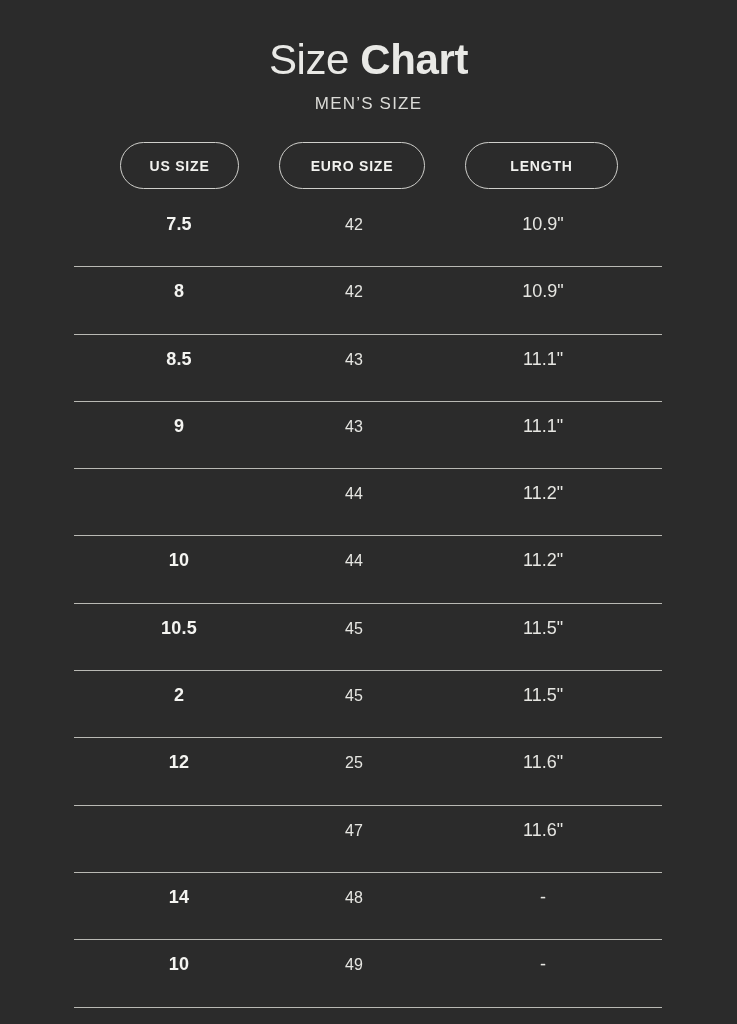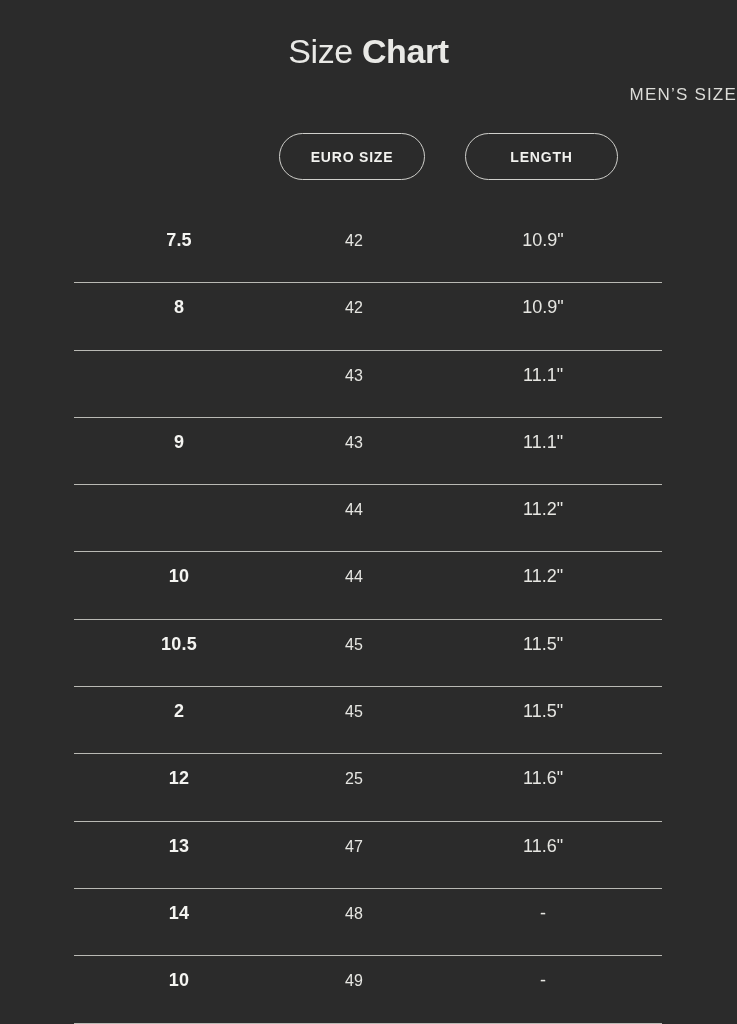--- a/index.html
+++ b/index.html
@@ -22,40 +22,40 @@
     background: #2b2b2b;
     box-sizing: border-box;
   }
 
   
   .header {
     padding-top: 26px;
     text-align: center;
   }
   .title {
-    font-size: 34px;
+    font-size: 42px;
     line-height: 50px;
     color: #e9e9e6;
     letter-spacing: -0.4px;
     white-space: nowrap;
+    margin-top: 9px;
   }
   .title .t-light {
     font-weight: 400;
   }
   .title .t-bold {
     font-weight: 700;
   }
   .subtitle {
     margin-top: 8px;
     font-size: 17px;
     line-height: 22px;
     font-weight: 400;
     color: #dcdcd8;
     letter-spacing: 1.2px;
-    text-align: right;
   }
 
   
   .pill-row {
     margin-top: 27px;
     position: relative;
     height: 49px;
   }
   .pill {
     position: absolute;
@@ -75,21 +75,21 @@
     background: transparent;
   }
   .pill-us    { left: 120px; width: 119px; }
   .pill-euro  { left: 279px; width: 146px; }
   .pill-len   { left: 465px; width: 153px; }
 
   
   .table {
     position: absolute;
     left: 74px;
-    top: 216px;
+    top: 200px;
     width: 588px;
   }
   .row {
     position: relative;
     height: 66.3px;
     border-bottom: 1.4px solid #b9b9b4;
   }
   .cell {
     position: absolute;
     top: 0;
@@ -125,39 +125,41 @@
 <body>
 
 <div class="page">
 
   <div class="header">
     <div class="title"><span class="t-light">Size</span><span class="t-light">&nbsp;</span><span class="t-bold">Chart</span></div>
     <div class="subtitle">MEN’S SIZE</div>
   </div>
 
   <div class="pill-row">
+    <div class="pill pill-us">US SIZE</div>
     <div class="pill pill-len">LENGTH</div>
     <div class="pill pill-euro">EURO SIZE</div>
   </div>
 
   <div class="table">
 
     <div class="row">
       <div class="cell cell-us">7.5</div>
       <div class="cell cell-euro">42</div>
       <div class="cell cell-length">10.9"</div>
     </div>
 
     <div class="row">
       <div class="cell cell-us">8</div>
       <div class="cell cell-euro">42</div>
       <div class="cell cell-length">10.9"</div>
     </div>
 
     <div class="row">
+      <div class="cell cell-us">8.5</div>
       <div class="cell cell-euro">43</div>
       <div class="cell cell-length">11.1"</div>
     </div>
 
     <div class="row">
       <div class="cell cell-us">9</div>
       <div class="cell cell-euro">43</div>
       <div class="cell cell-length">11.1"</div>
     </div>
 
@@ -184,21 +186,20 @@
       <div class="cell cell-length">11.5"</div>
     </div>
 
     <div class="row">
       <div class="cell cell-us">12</div>
       <div class="cell cell-euro">25</div>
       <div class="cell cell-length">11.6"</div>
     </div>
 
     <div class="row">
-      <div class="cell cell-us">13</div>
       <div class="cell cell-euro">47</div>
       <div class="cell cell-length">11.6"</div>
     </div>
 
     <div class="row">
       <div class="cell cell-us">14</div>
       <div class="cell cell-euro">48</div>
       <div class="cell cell-length">-</div>
     </div>
 

